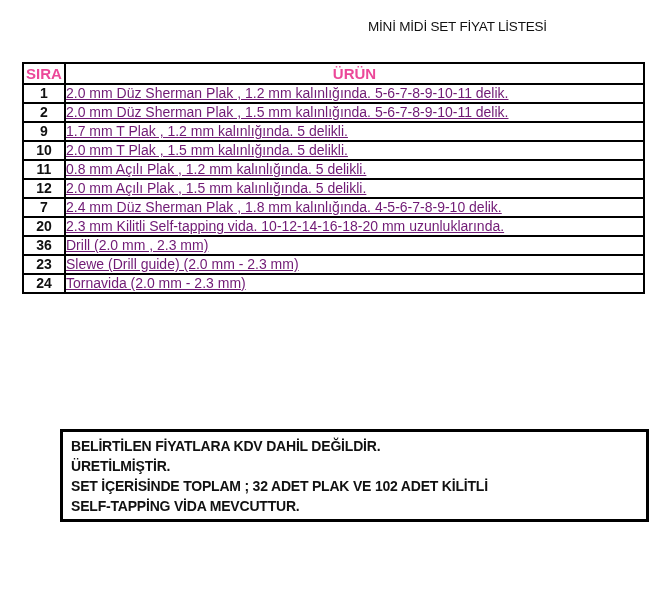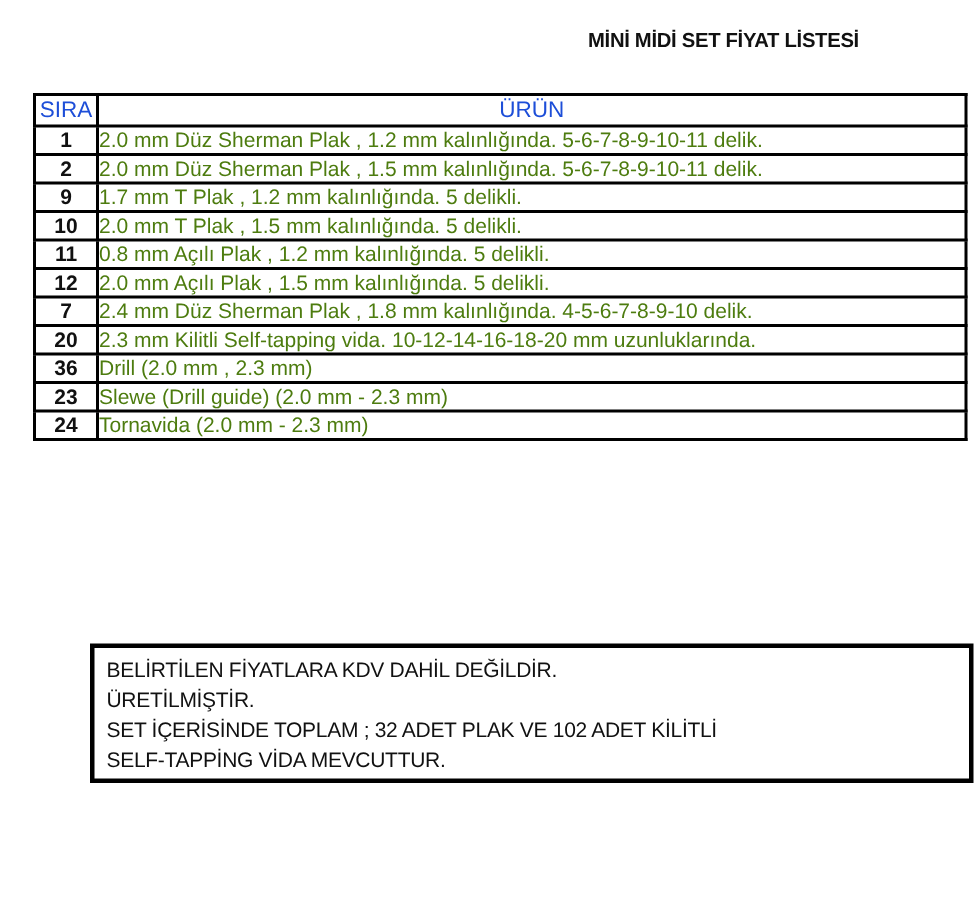--- a/index.html
+++ b/index.html
@@ -13,25 +13,24 @@
     position: relative;
     font-family: "Liberation Sans", sans-serif;
     color: #1c1c1c;
     overflow: hidden;
   }
   .title {
     position: absolute;
     left: 368px;
     top: 19px;
     font-size: 13.5px;
-    font-weight: bold;
+    font-weight: normal;
     letter-spacing: -0.2px;
     color: #111111;
     white-space: nowrap;
-    margin-left: 24px;
   }
   table.product-table {
     position: absolute;
     left: 22px;
     top: 62px;
     width: 623px;
     border-collapse: collapse;
     table-layout: fixed;
   }
   table.product-table th,
@@ -39,47 +38,48 @@
     border: 2px solid #000000;
     font-size: 14px;
     line-height: 17px;
     padding: 0;
     white-space: nowrap;
     overflow: hidden;
   }
   table.product-table th {
     height: 19px;
     font-size: 15px;
-    font-weight: normal;
+    font-weight: bold;
     text-align: center;
-    color: #1d4ed8;
+    color: #ec4899;
   }
   table.product-table td {
     height: 17px;
   }
   .col-sira { width: 40px; }
   td.sira-cell {
     text-align: center;
     font-weight: bold;
     color: #111111;
     font-size: 14px;
   }
   td.urun-cell {
     padding-left: 4px;
     text-align: left;
-    color: #4d7c0f;
+    color: #701a75;
+    text-decoration: underline;
   }
   .note-box {
     position: absolute;
     left: 60px;
     top: 429px;
     width: 567px;
     border: 3px solid #000000;
     padding: 4px 8px 3px 8px;
-    font-weight: normal;
+    font-weight: bold;
     font-size: 14px;
     line-height: 20px;
     letter-spacing: -0.2px;
     color: #111111;
     background: #ffffff;
   }
   .note-line {
     white-space: nowrap;
   }
 </style>

